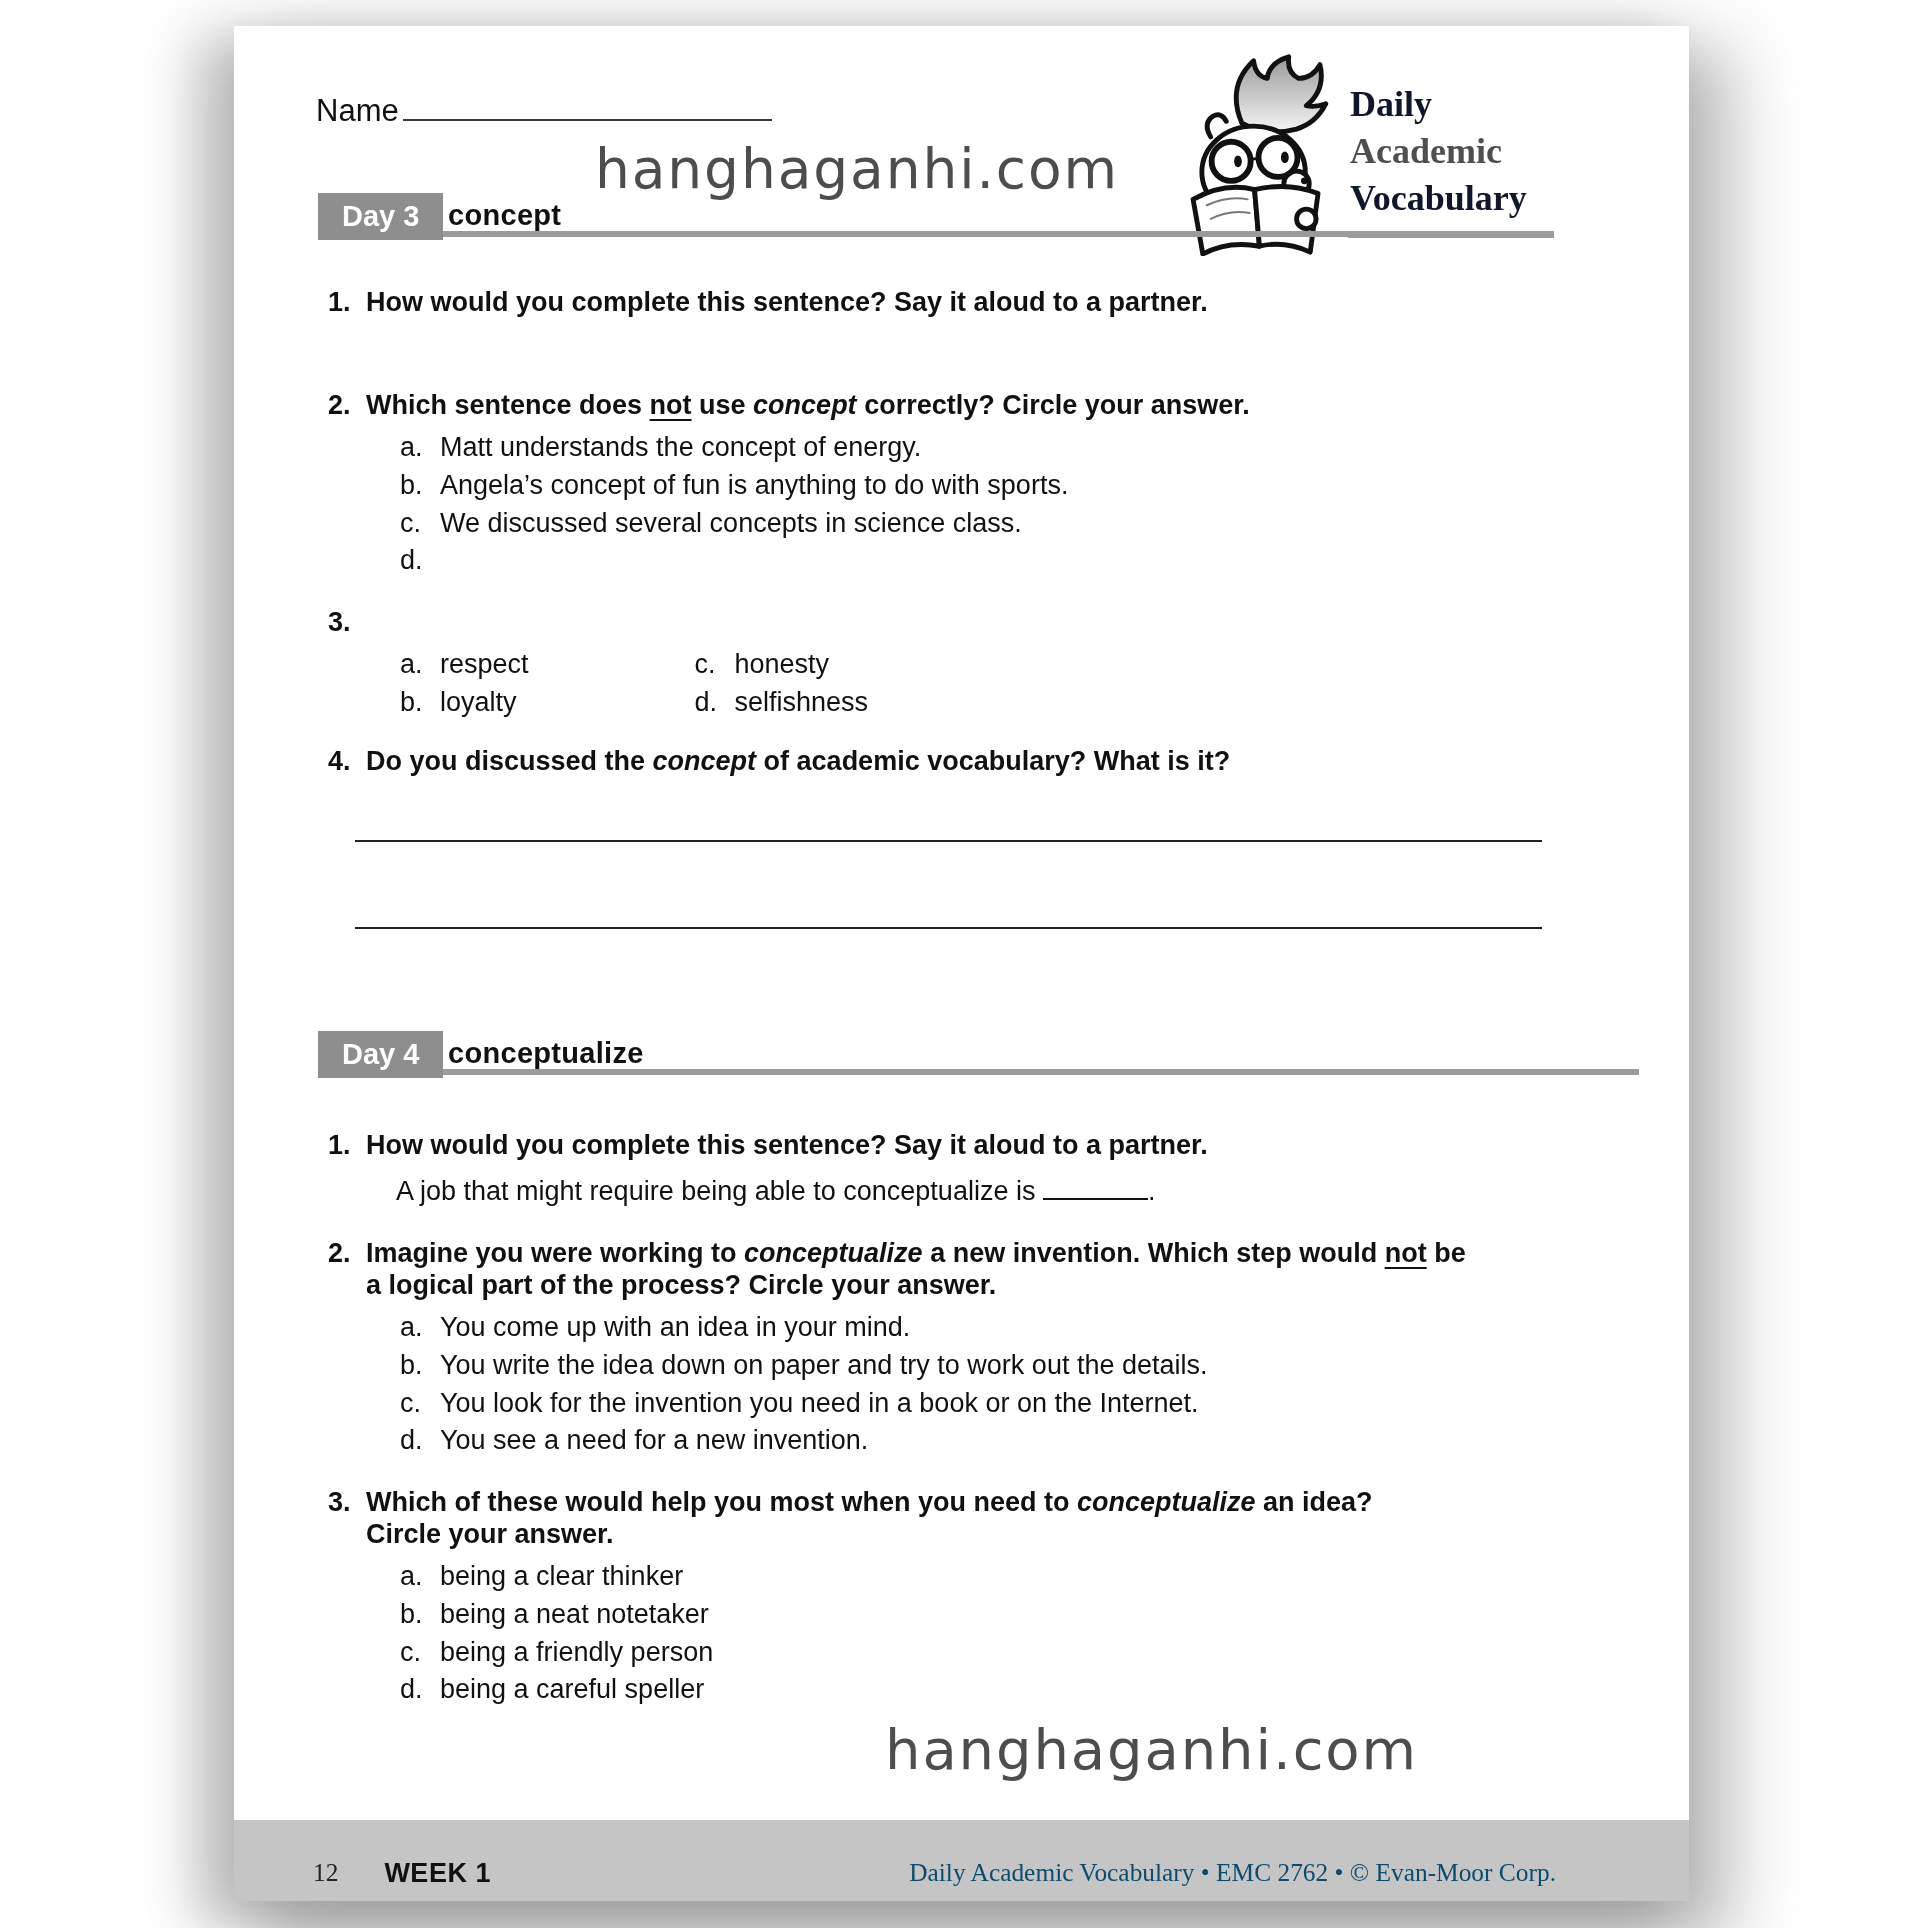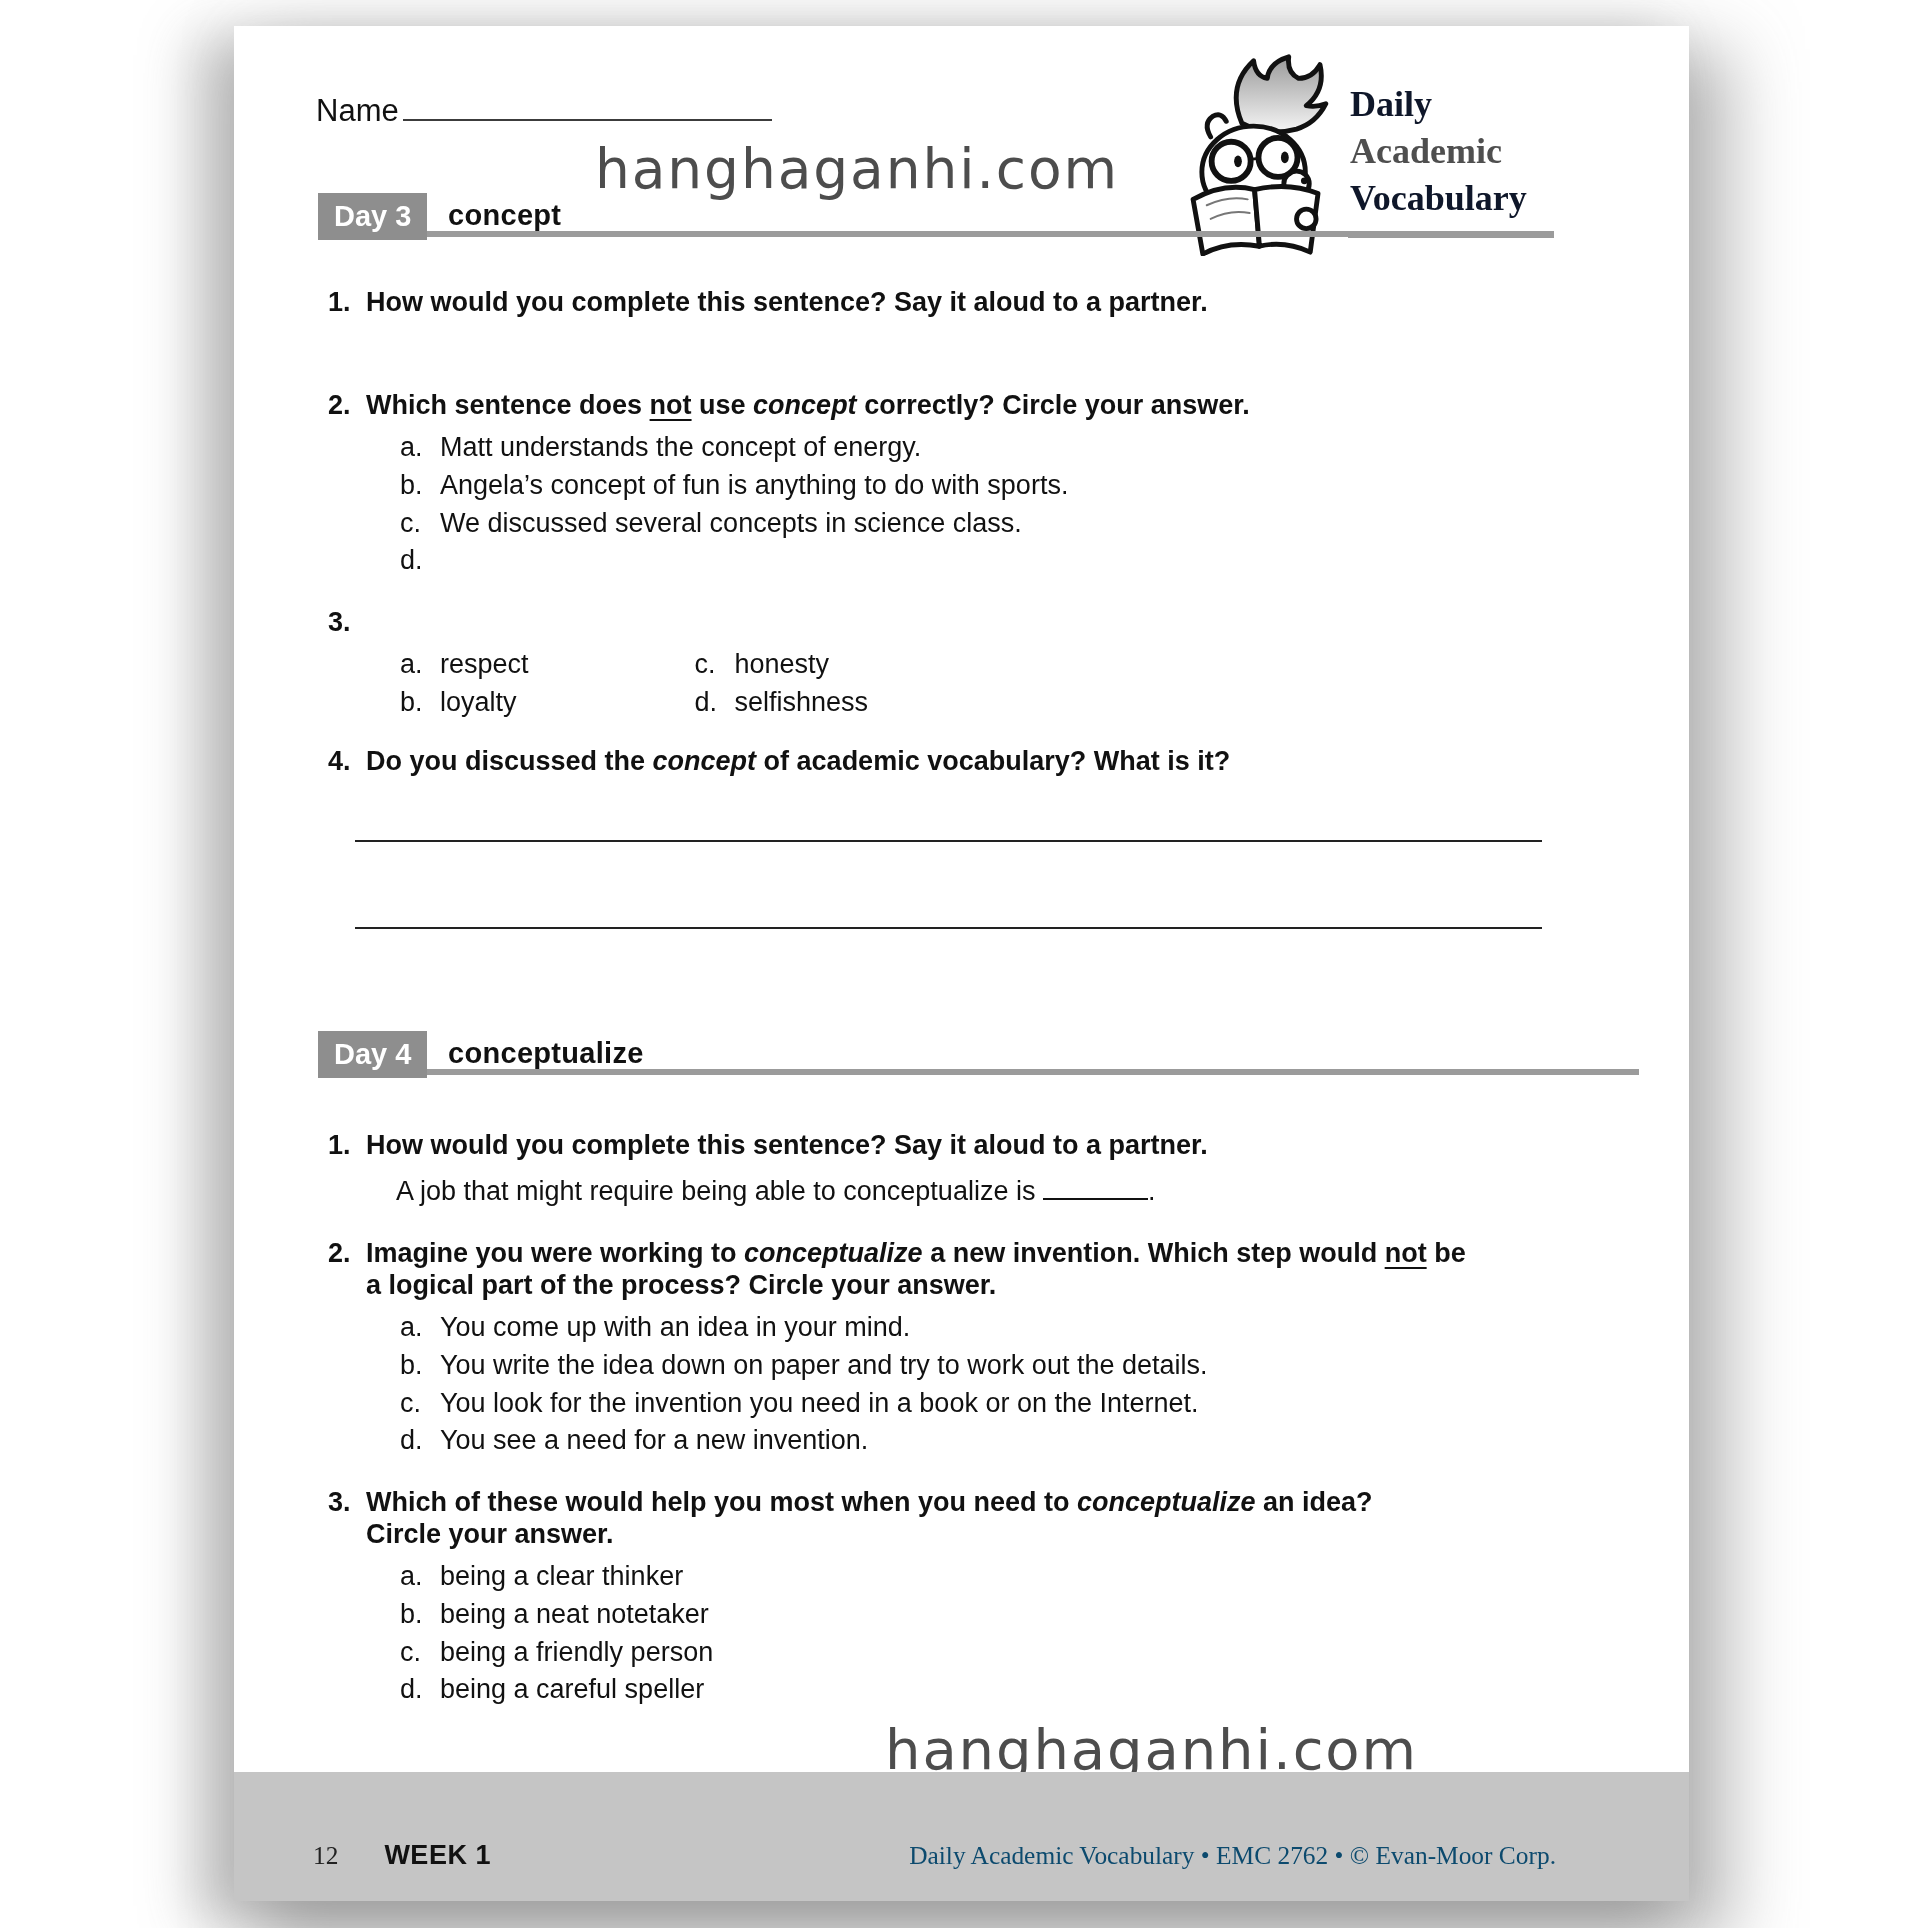--- a/index.html
+++ b/index.html
@@ -22,21 +22,21 @@
   .logo-text{position:absolute;left:1116px;top:55px;font-family:"Liberation Serif",serif;
              font-weight:bold;font-size:36px;line-height:47px;}
   .logo-line1,.logo-line3{color:#0f172a;}
   .logo-line2{color:#4f4f4f;}
   .logo-rule{position:absolute;left:1114px;top:205px;width:206px;height:6.6px;background:#9a9a9a;}
 
   
   .day-header{position:absolute;left:84px;height:49px;}
   .day-header .rule{position:absolute;left:0;top:38px;height:5.6px;background:#9b9b9b;}
   .day-box{position:absolute;left:0;top:0;height:47px;background:#8e8e8e;color:#fff;
-           font-weight:bold;font-size:29px;line-height:47px;padding:0 16px;white-space:nowrap;}
+           font-weight:bold;font-size:29px;line-height:47px;padding:0 24px;white-space:nowrap;}
   .day-word{position:absolute;left:130px;top:5.6px;font-weight:bold;font-size:29px;letter-spacing:0.3px;white-space:nowrap;}
   #day3-header{top:167px;}
   #day3-header .rule{width:1236px;}
   #day4-header{top:1005px;}
   #day4-header .rule{width:1321px;}
 
   
   .q{position:absolute;left:94px;font-size:27px;line-height:32px;width:1262px;}
   .q-row{display:flex;align-items:flex-start;font-weight:bold;}
   .q-num{flex:none;width:38px;font-weight:bold;}
@@ -51,22 +51,22 @@
   .seg-em{font-style:italic;}
   .seg-u{text-decoration:underline;text-decoration-thickness:2.4px;text-underline-offset:4.7px;}
 
   #d3q1{top:260px;} #d3q2{top:363px;} #d3q3{top:580px;} #d3q4{top:719px;}
   #d4q1{top:1103px;} #d4q2{top:1211px;} #d4q3{top:1460px;}
 
   .write-line{position:absolute;left:121px;width:1187px;border-top:2.8px solid #222;}
   #wline1{top:814px;} #wline2{top:901px;}
 
   
-  .footer{position:absolute;left:0;bottom:0;width:100%;height:129px;background:#c5c5c5;
-          box-sizing:border-box;padding:38px 133px 0 79px;display:flex;align-items:center;}
+  .footer{position:absolute;left:0;bottom:0;width:100%;height:81px;background:#c5c5c5;
+          box-sizing:border-box;padding:38px 133px 0 79px;display:flex;align-items:flex-start;}
   .footer-page{font-family:"Liberation Serif",serif;font-size:25.4px;color:#222;}
   .footer-week{font-weight:bold;font-size:27px;margin-left:46px;letter-spacing:0.5px;}
   .footer-credit{margin-left:auto;font-family:"Liberation Serif",serif;font-size:25.4px;color:#0c4a6e;}
 
   svg .ln{fill:#fff;stroke:#111;stroke-width:5;stroke-linejoin:round;stroke-linecap:round;}
   svg .thin{fill:none;stroke:#111;stroke-width:3;stroke-linecap:round;}
 </style>
 </head>
 <body>
 

